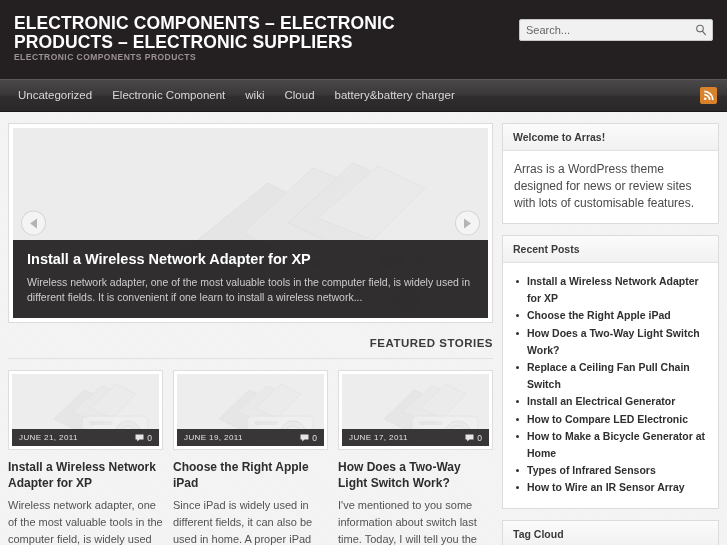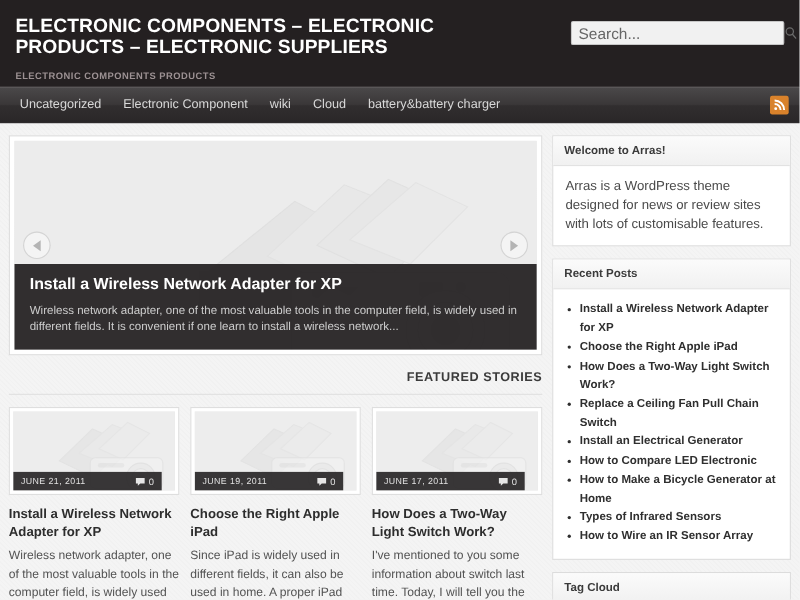--- a/index.html
+++ b/index.html
@@ -29,21 +29,21 @@
   #site-title {
     font-size: 17.5px;
     font-weight: bold;
     color: #ffffff;
     letter-spacing: 0.1px;
     line-height: 19px;
     text-transform: uppercase;
     cursor: pointer;
   }
   #site-tagline {
-    margin-top: 12px;
+    margin-top: 0;
     font-size: 8.5px;
     font-weight: bold;
     letter-spacing: 0.45px;
     color: #9c9193;
     text-transform: uppercase;
   }
   #search-form {
     position: absolute;
     right: 14px;
     top: 19px;
@@ -53,21 +53,21 @@
     border: 1px solid #c7c7c7;
     border-radius: 2px;
     display: flex;
     align-items: center;
   }
   #search-input {
     border: 0;
     background: transparent;
     outline: none;
     font-family: "Liberation Sans", sans-serif;
-    font-size: 14px;
+    font-size: 11px;
     color: #555;
     padding: 0 6px;
     flex: 1;
     height: 100%;
   }
   #search-input::placeholder { color: #666; }
   #search-btn {
     width: 22px; height: 100%;
     border: 0; background: transparent; cursor: pointer;
     display: flex; align-items: center; justify-content: center;
@@ -204,21 +204,21 @@
     position: relative;
   }
   .story-thumb {
     position: relative;
     height: 72px;
     overflow: hidden;
     background: #ebebeb;
   }
   .story-meta {
     position: absolute;
-    left: 0; right: 12px; bottom: 0;
+    left: 0; right: 0; bottom: 0;
     height: 17px;
     background: rgba(40,38,39,0.92);
     display: flex;
     align-items: center;
     justify-content: space-between;
     padding: 0 7px;
   }
   .story-date {
     color: #e2e2e2;
     font-size: 8px;

